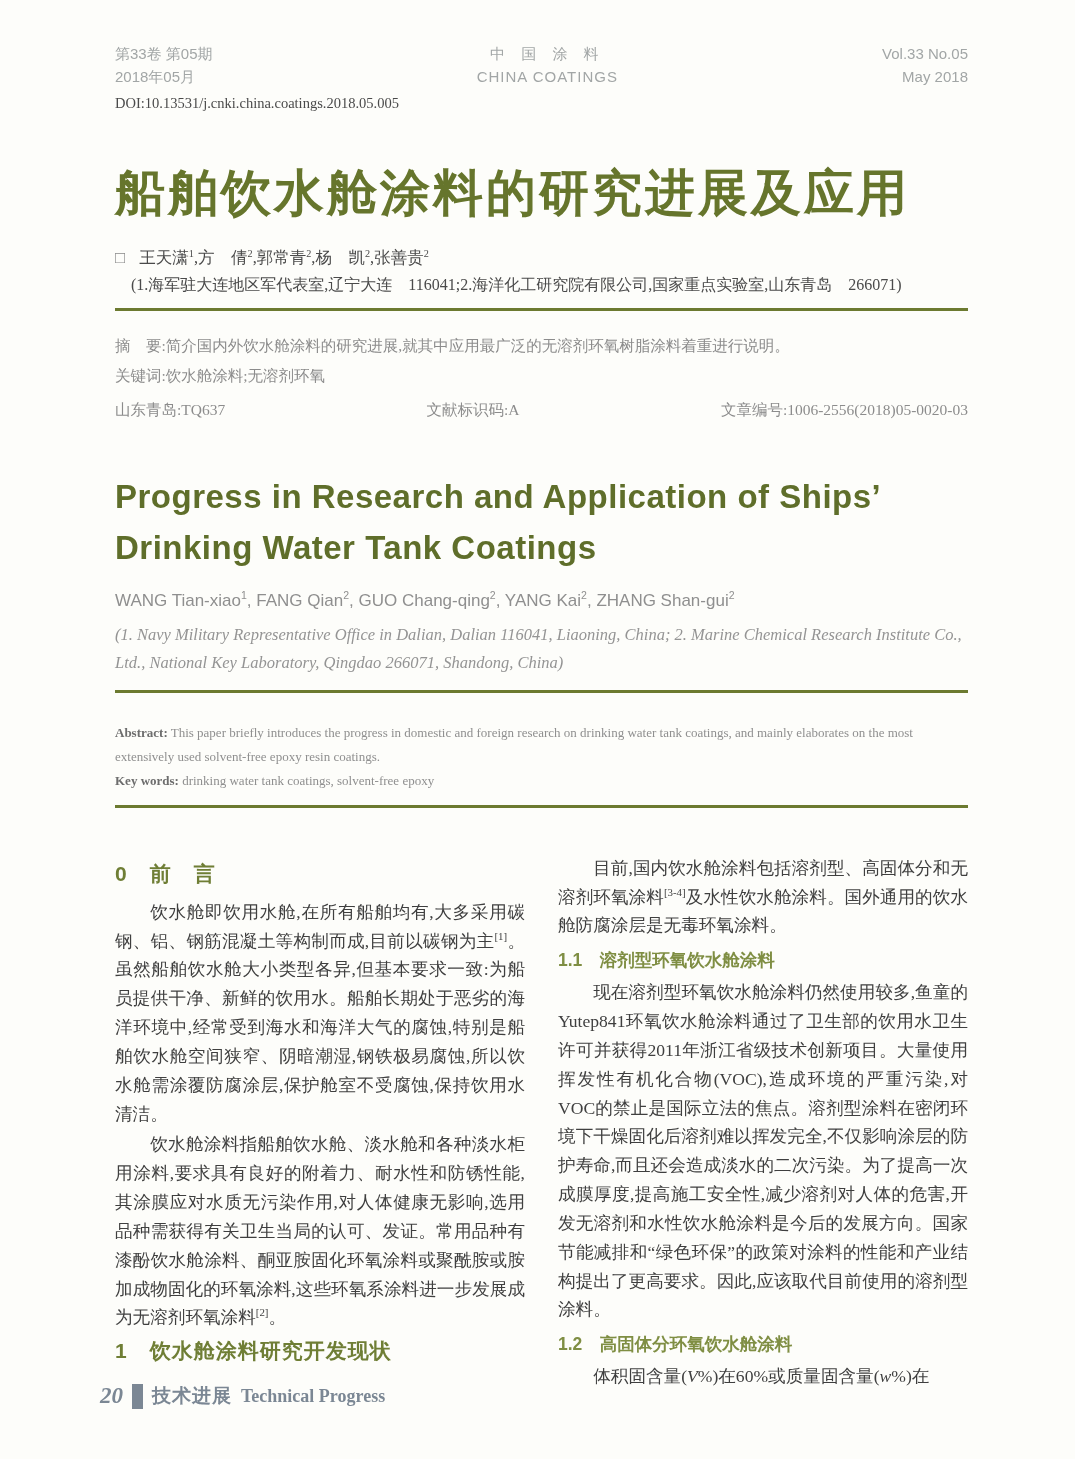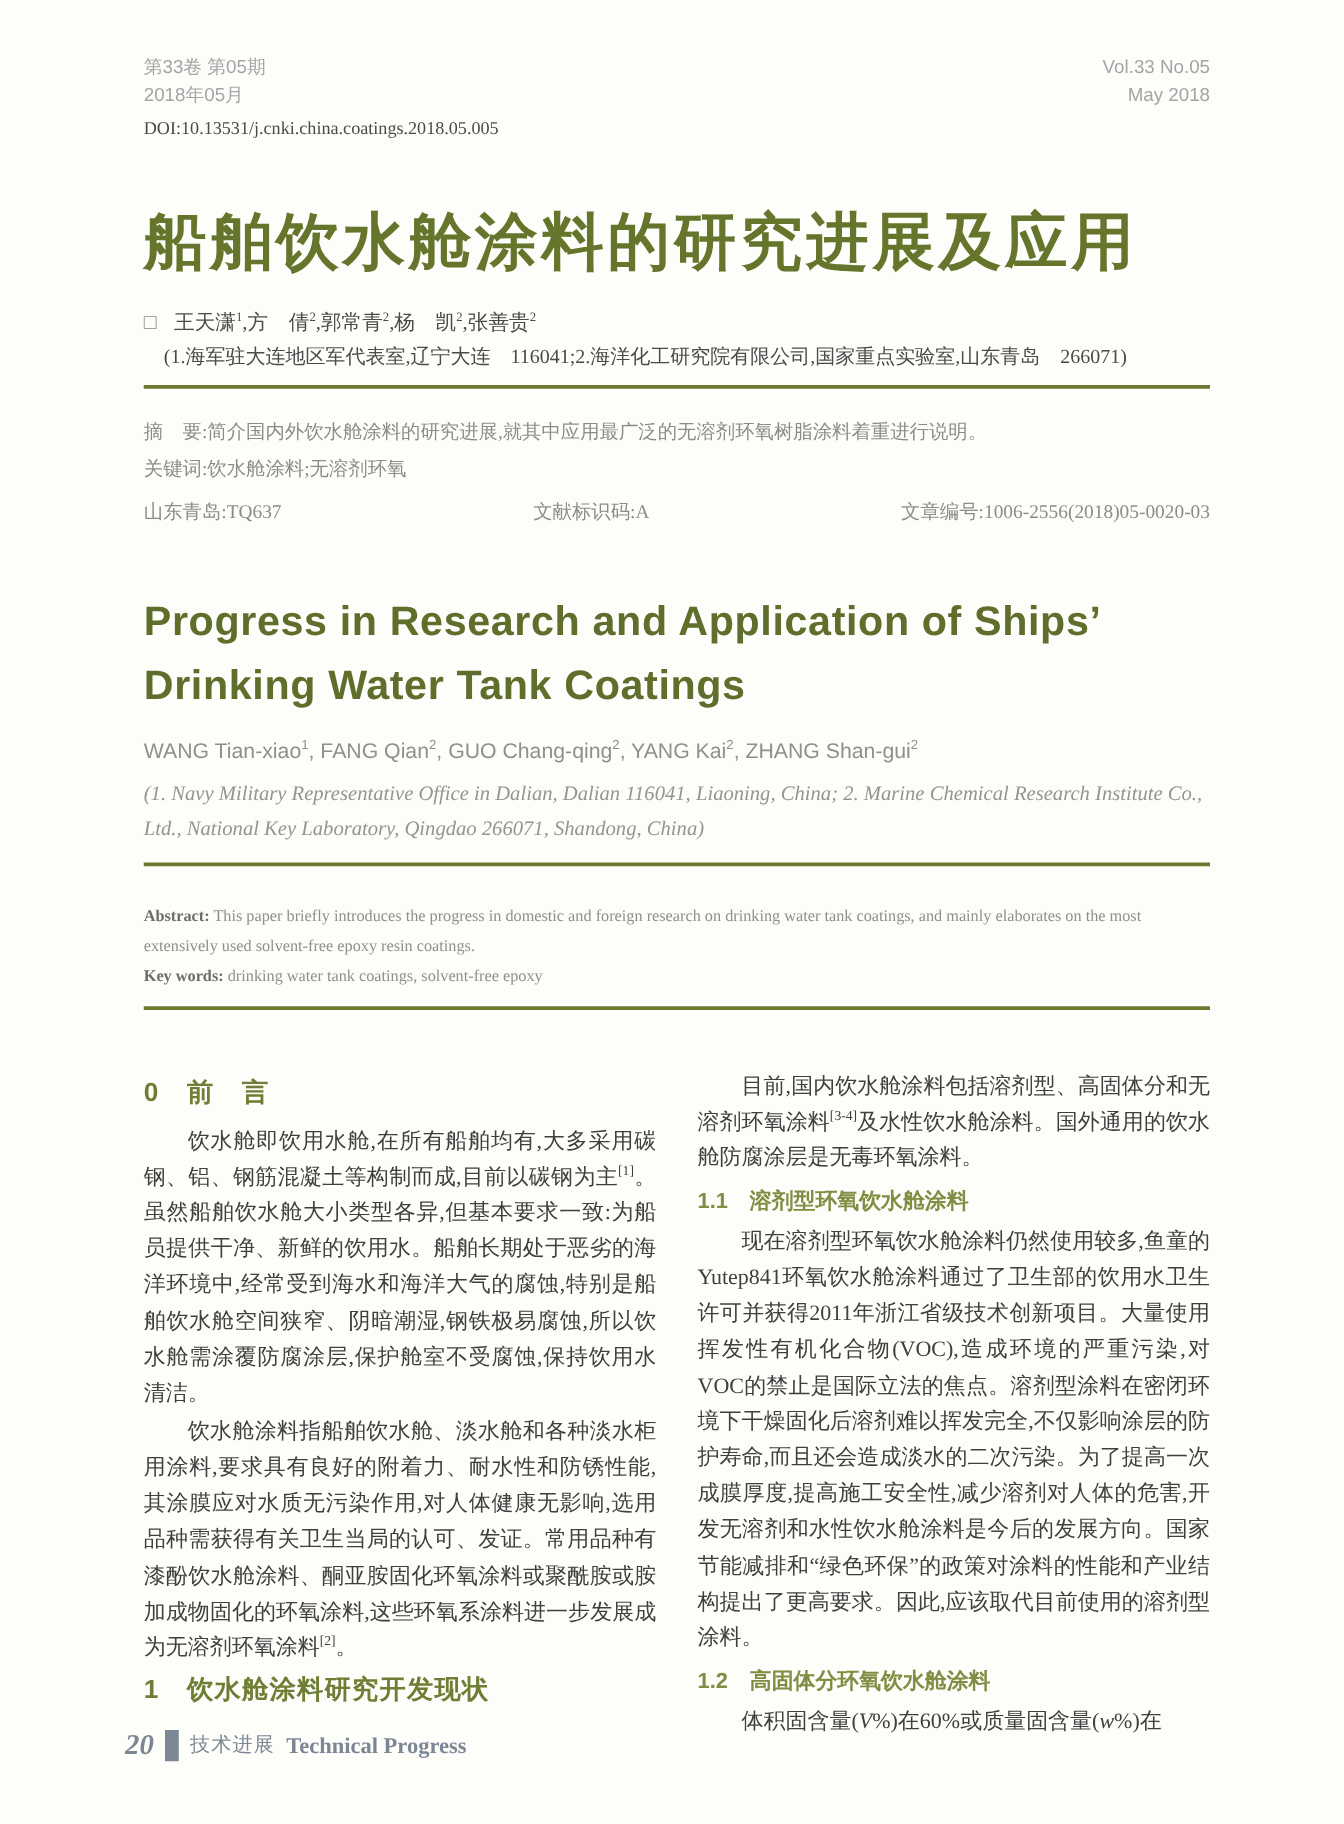--- a/index.html
+++ b/index.html
@@ -63,34 +63,38 @@
   .footnote { position:absolute; left:115px; width:853px; top:1296px;
     border-top:1.5px solid #4c4c4c; padding-top:8px;
     color:#8c8c8c; font-size:15px; line-height:1.9; }
 
   
   .pfooter { position:absolute; left:100px; top:1383px; display:flex;
     align-items:center; gap:9px; color:#7b8794; }
   .pfooter .pno { font-size:23px; font-weight:bold; font-style:italic;
     font-family:"Liberation Serif",serif; }
   .pfooter .bar { width:11px; height:25px; background:#7b8794; }
-  .pfooter .lab-cn { font-size:16px; font-weight:normal; letter-spacing:1px; }
+  .pfooter .lab-cn { font-size:19px; font-weight:bold; letter-spacing:1px; }
   .pfooter .lab-en { font-size:18px; font-weight:bold;
     font-family:"Liberation Serif",serif; }
 </style>
 </head>
 <body>
 
 <div class="page">
   <div class="content">
 
     <div class="jheader">
       <div class="hl">
         <div>第33卷 第05期</div>
         <div>2018年05月</div>
+      </div>
+      <div class="hc">
+        <div class="cn">中 国 涂 料</div>
+        <div>CHINA COATINGS</div>
       </div>
       <div class="hr">
         <div>Vol.33  No.05</div>
         <div>May  2018</div>
       </div>
     </div>
     <div class="doi">DOI:10.13531/j.cnki.china.coatings.2018.05.005</div>
 
     <h1 class="title-cn">船舶饮水舱涂料的研究进展及应用</h1>
     <div class="authors-cn">

